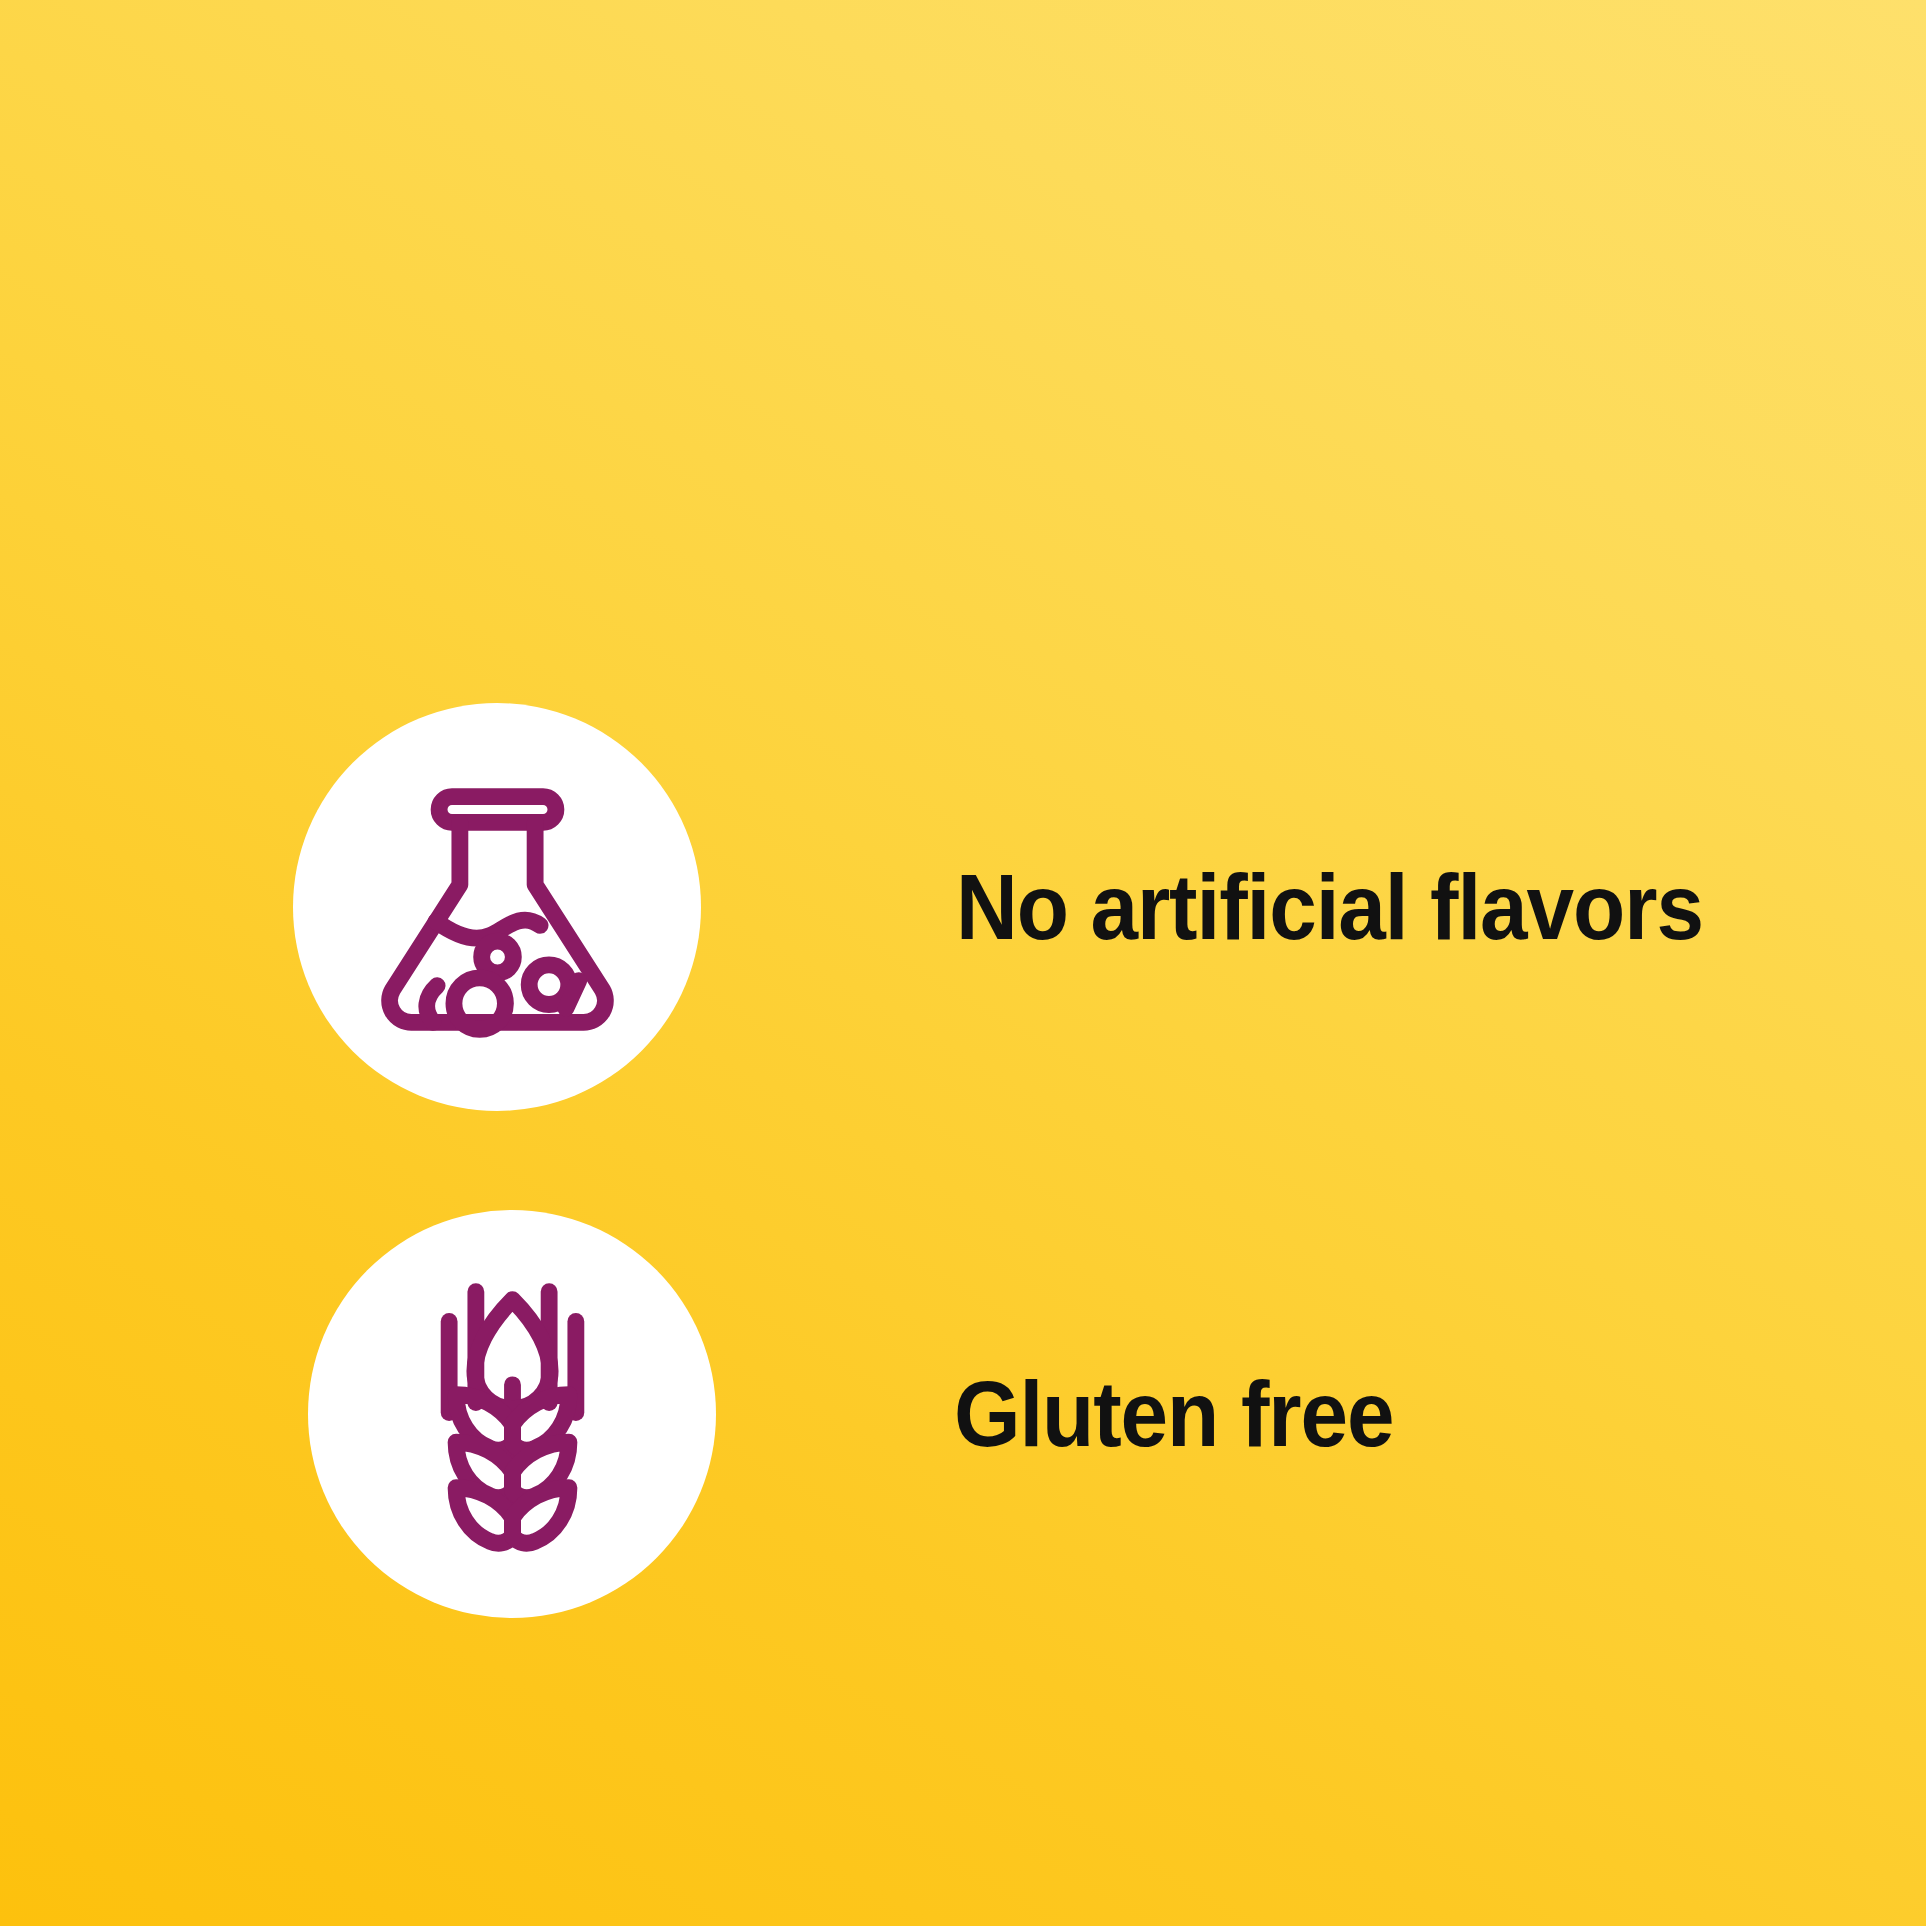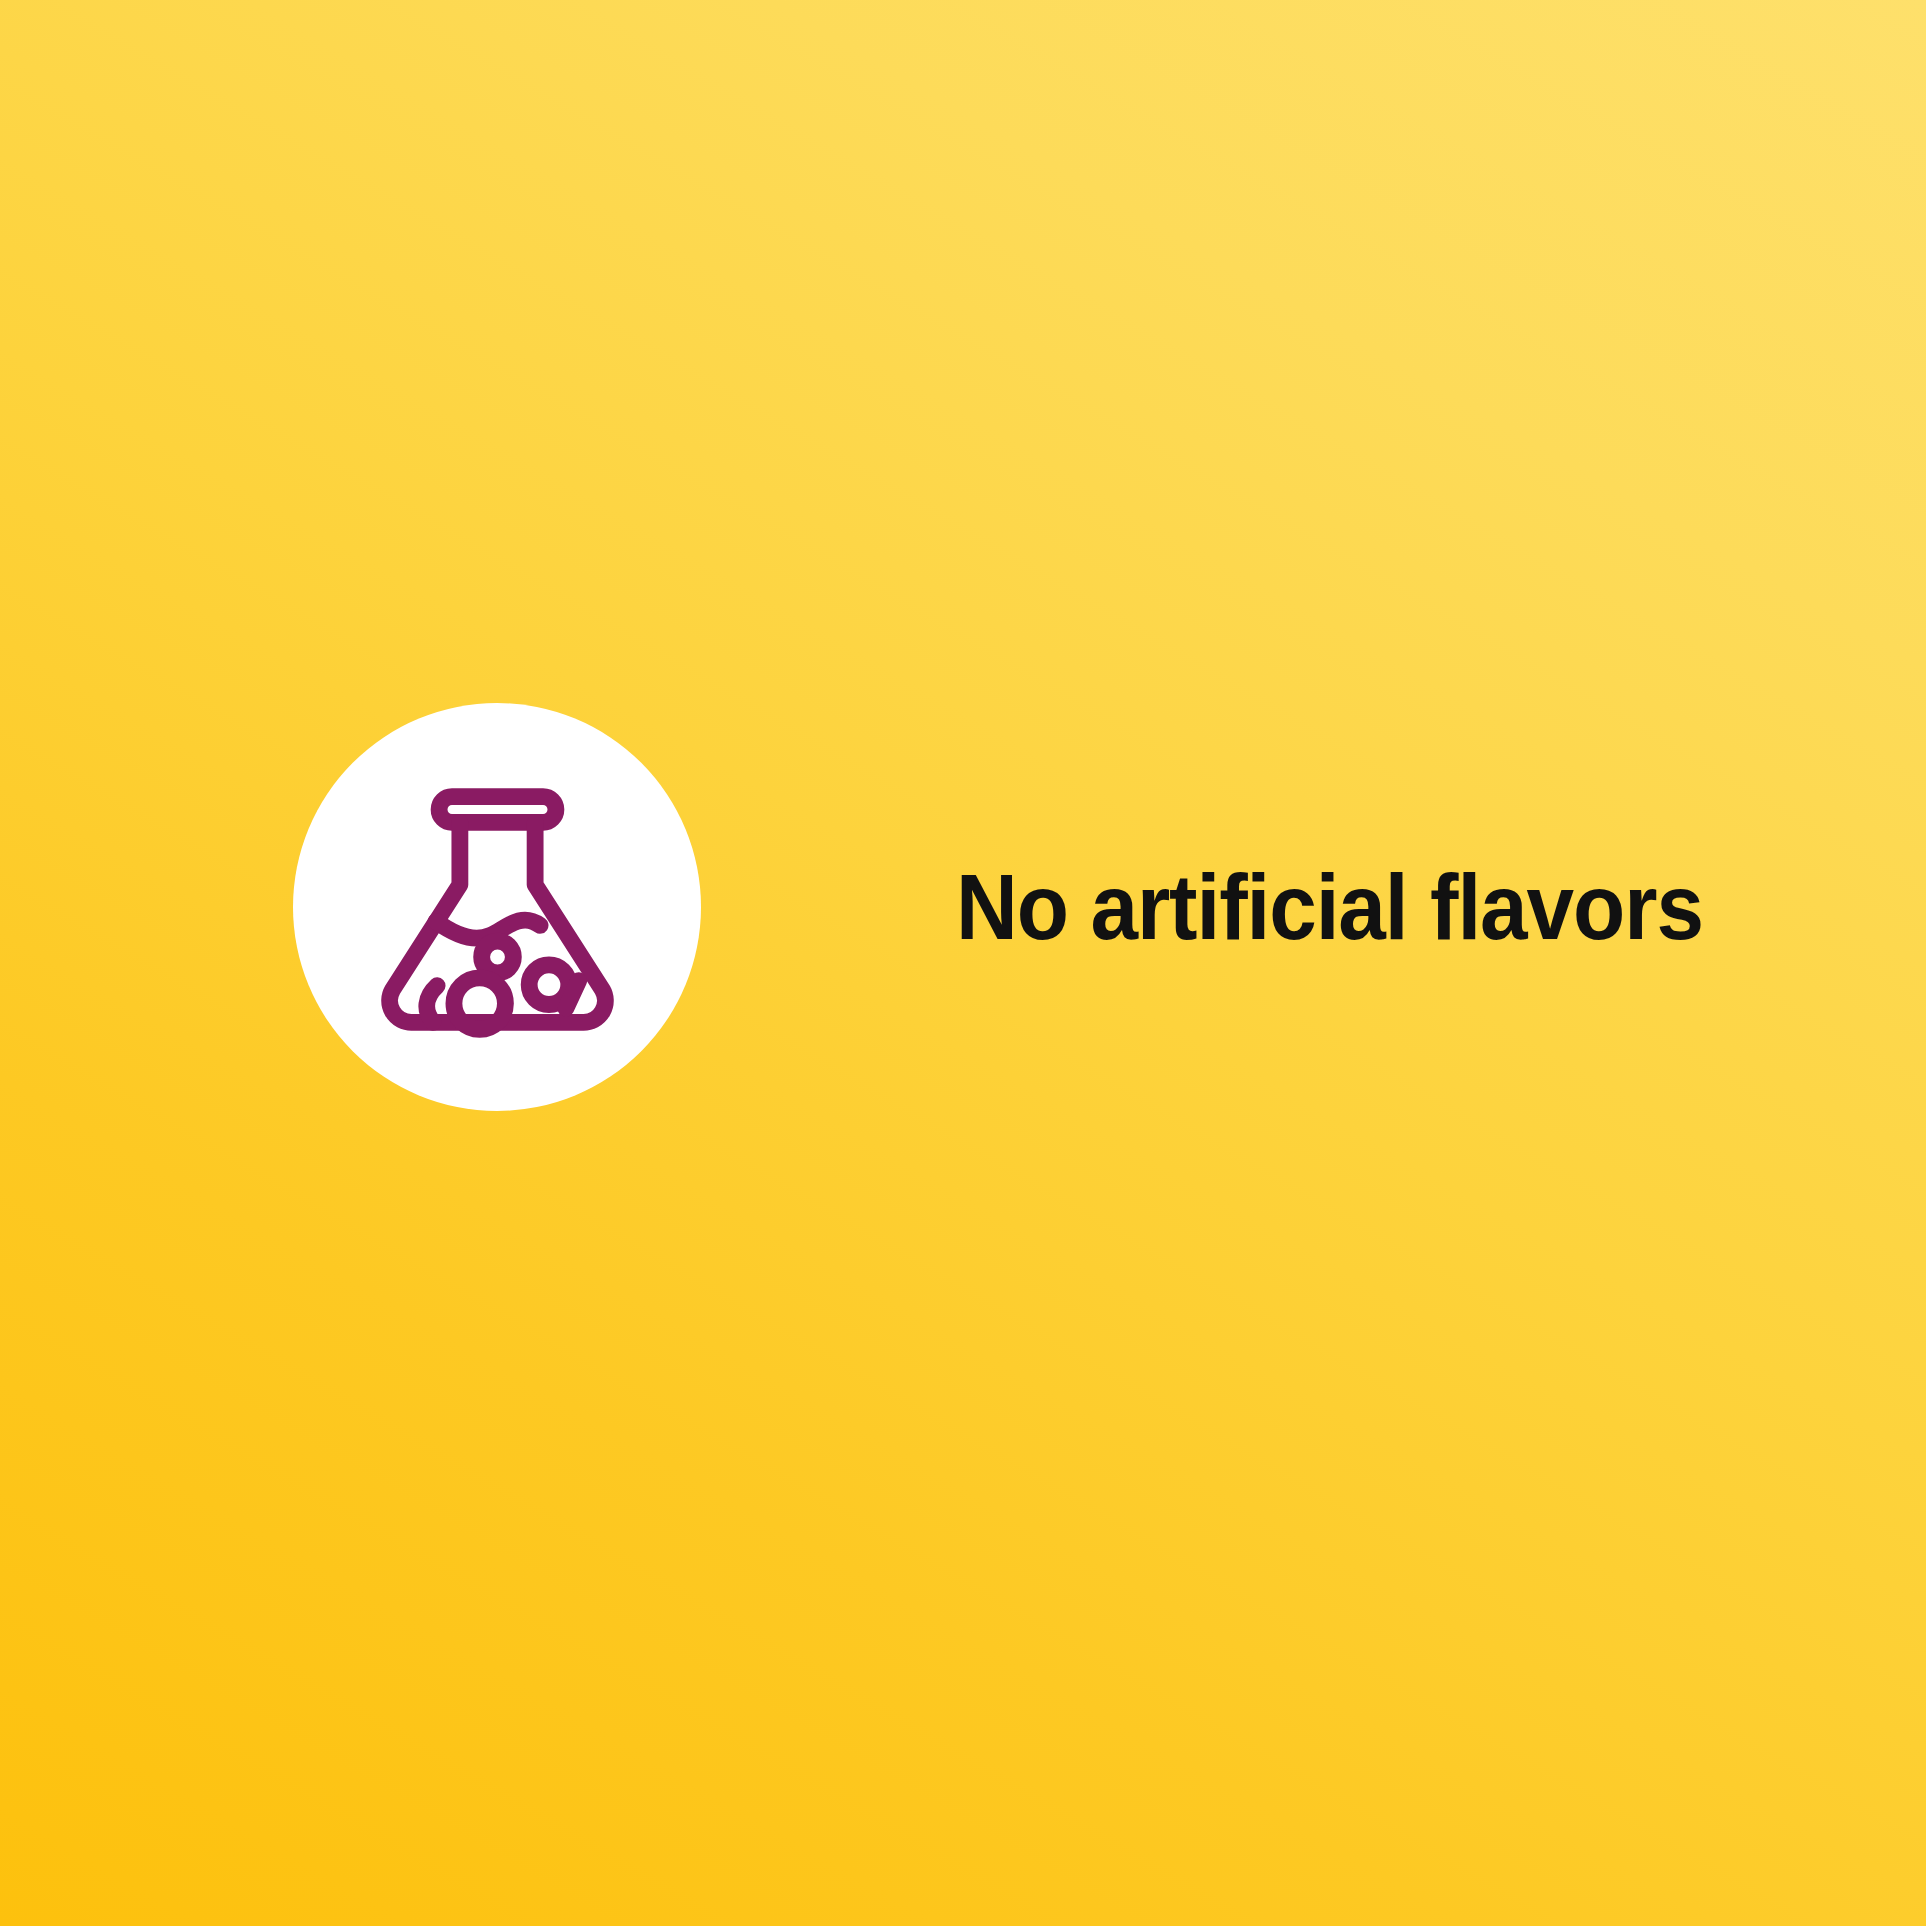--- a/index.html
+++ b/index.html
@@ -142,16 +142,46 @@
 
           <path d="M232 224 l-13 28"></path>
         </svg>
       </div>
 
       <div class="label-gap-1"></div>
 
       <div class="feature-label">No artificial flavors</div>
     </div>
 
+    <div class="feature-row feature-row-2">
+
+      <div class="icon-badge">
+        <svg width="297" height="297" viewBox="0 0 300 300" fill="none" stroke="#8A1B63" stroke-width="17" stroke-linecap="round" stroke-linejoin="round">
+
+          <path d="M113 26 v112"></path>
+          <path d="M187 26 v112"></path>
+
+          <path d="M86 56 v92"></path>
+          <path d="M214 56 v92"></path>
+
+          <path d="M150 120 v150"></path>
+
+          <path d="M150 34 c26 26 38 52 38 72 c0 22 -17 38 -38 38 c-21 0 -38 -16 -38 -38 c0 -20 12 -46 38 -72 Z"></path>
+
+          <path d="M150 160 c-12 -18 -34 -30 -57 -30 c0 25 14 46 34 54 c9 4 17 2 23 -5 Z"></path>
+          <path d="M150 160 c12 -18 34 -30 57 -30 c0 25 -14 46 -34 54 c-9 4 -17 2 -23 -5 Z"></path>
+
+          <path d="M150 208 c-12 -18 -34 -30 -57 -30 c0 25 14 46 34 54 c9 4 17 2 23 -5 Z"></path>
+          <path d="M150 208 c12 -18 34 -30 57 -30 c0 25 -14 46 -34 54 c-9 4 -17 2 -23 -5 Z"></path>
+
+          <path d="M150 254 c-12 -18 -34 -30 -57 -30 c0 25 14 46 34 54 c9 4 17 2 23 -5 Z"></path>
+          <path d="M150 254 c12 -18 34 -30 57 -30 c0 25 -14 46 -34 54 c-9 4 -17 2 -23 -5 Z"></path>
+        </svg>
+      </div>
+
+      <div class="label-gap-2"></div>
+
+      <div class="feature-label">Gluten free</div>
+    </div>
 
   </div>
 </div>
 
 
 </body></html>

